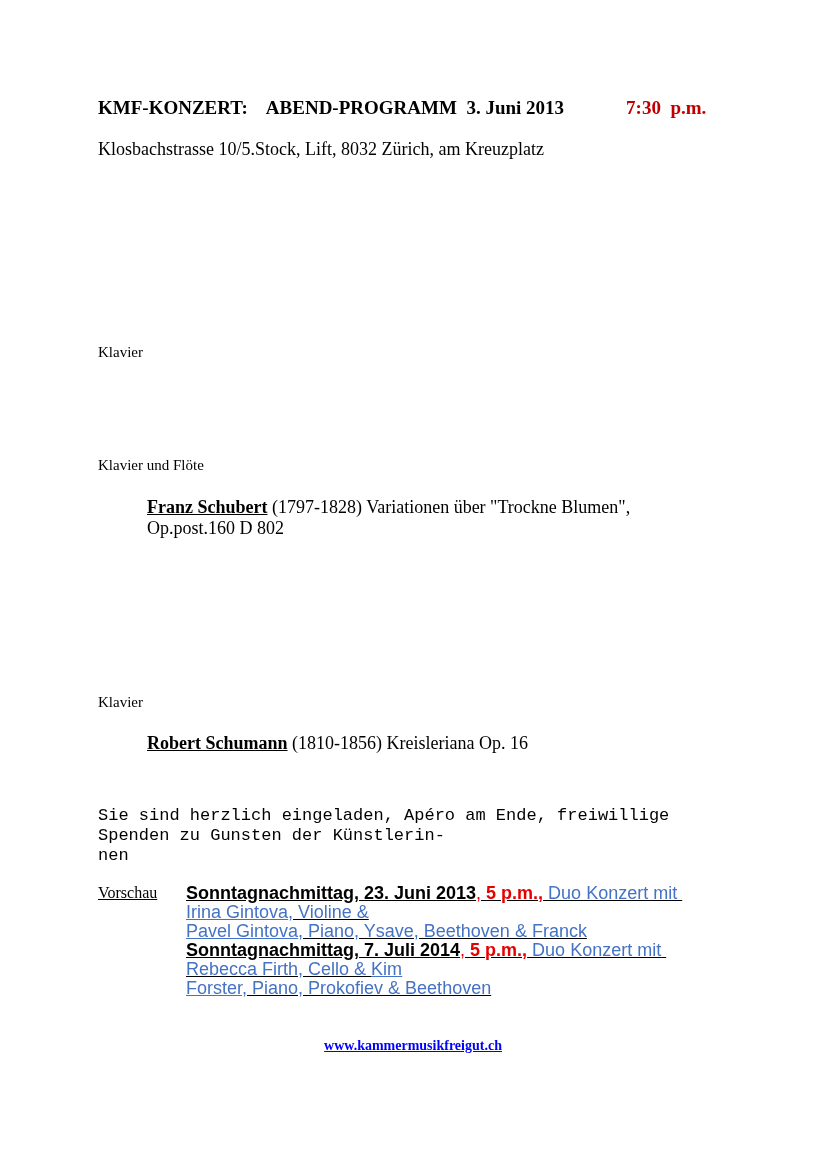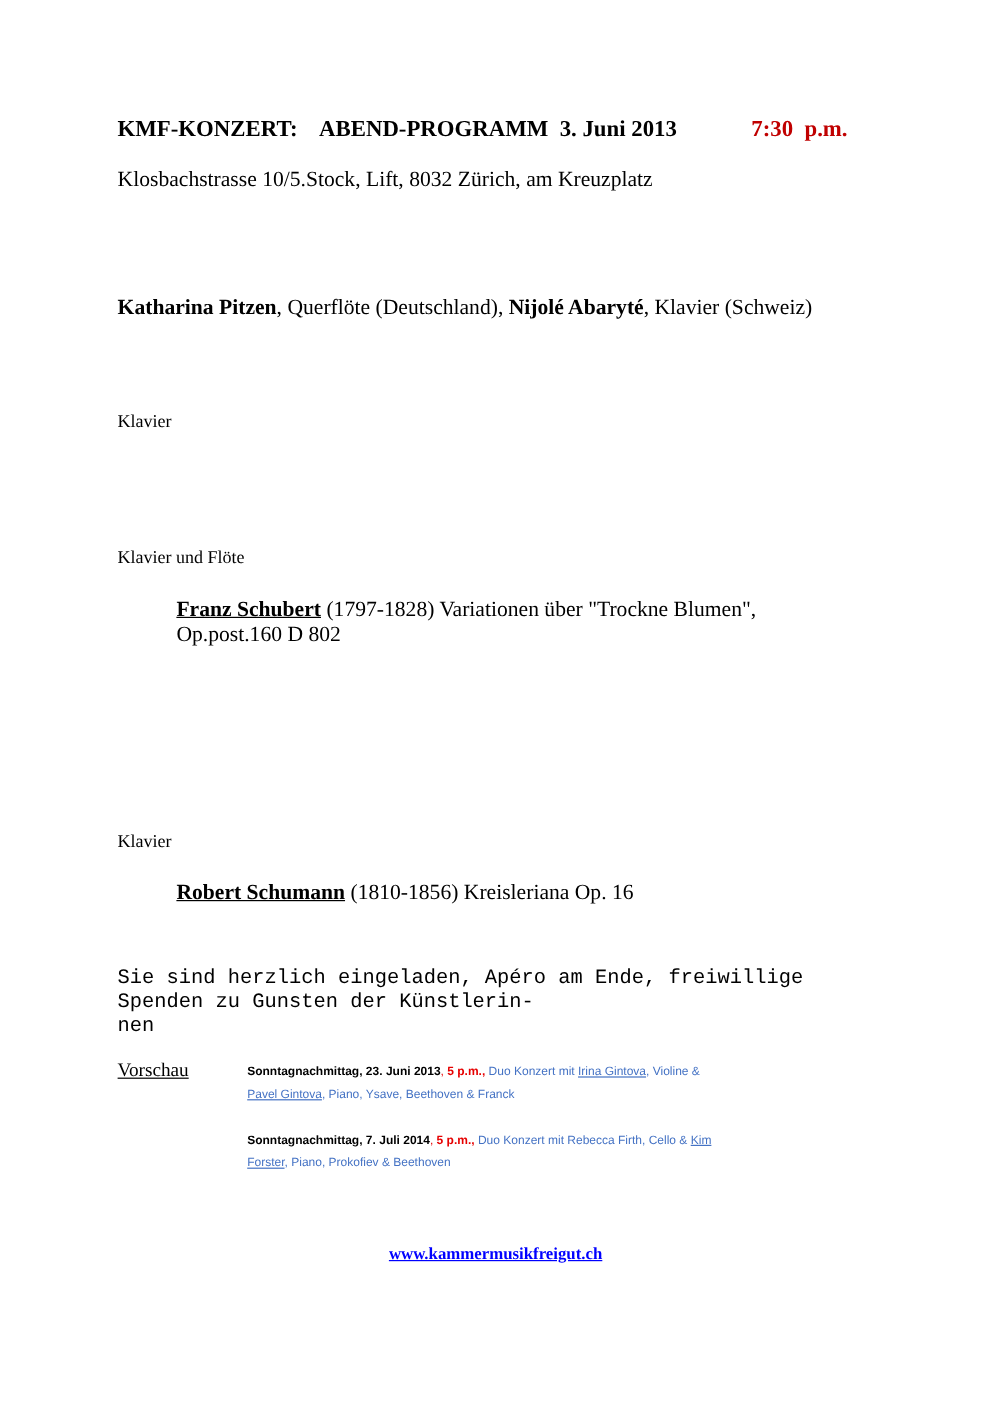--- a/index.html
+++ b/index.html
@@ -27,44 +27,44 @@
   .small-label { font-size: 15px; }
   .indent { left: 147px; width: 581px; }
   .center { text-align: center; }
   .right { text-align: right; }
   .link-blue { color: #0000ff; font-weight: bold; text-decoration: underline; cursor: pointer; }
   .pause { letter-spacing: 1px; }
   .apero { font-size: 17px; line-height: 20px; }
   .vlabel { font-size: 16px; text-decoration: underline; }
   .ventry {
     position: absolute;
-    left: 206px;
+    left: 186px;
     width: 524px;
     font-family: "Liberation Sans", sans-serif;
-    font-size: 10px;
+    font-size: 18px;
     line-height: 19px;
     white-space: pre-wrap;
+    text-decoration: underline;
   }
   .vdate { font-weight: bold; color: #000000; }
   .vred { color: #e60000; }
   .vredb { color: #e60000; font-weight: bold; }
   .vblue { color: #4472c4; }
   .vlink { color: #4472c4; text-decoration: underline; cursor: pointer; }
   .footer { font-size: 14px; }
 </style>
 </head>
 <body>
 
 <div class="page">
 
   <div class="line title" style="top:97px;"><span>KMF-KONZERT:    ABEND-PROGRAMM  3. Juni 2013</span><span class="time-red">7:30  p.m.</span></div>
 
   <div class="line" style="top:139px;">Klosbachstrasse 10/5.Stock, Lift, 8032 Zürich, am Kreuzplatz</div>
 
-  <div class="line" style="top:246px;"><span class="b">Katharina Pitzen</span><span>, Querflöte (Deutschland), </span><span class="b">Nijolé Abaryté</span><span>, Klavier (Schweiz)</span></div>
 
 
   <div class="line small-label" style="top:344px;">Klavier</div>
 
   <div class="line small-label" style="top:457px;">Klavier und Flöte</div>
   <div class="line indent" style="top:497px;"><span class="b u">Franz Schubert</span><span> (1797-1828) Variationen über "Trockne Blumen",</span><br><span>Op.post.160 D 802</span></div>
 
 
   <div class="line small-label" style="top:694px;">Klavier</div>
   <div class="line indent" style="top:733px;"><span class="b u">Robert Schumann</span><span> (1810-1856) Kreisleriana Op. 16</span></div>

